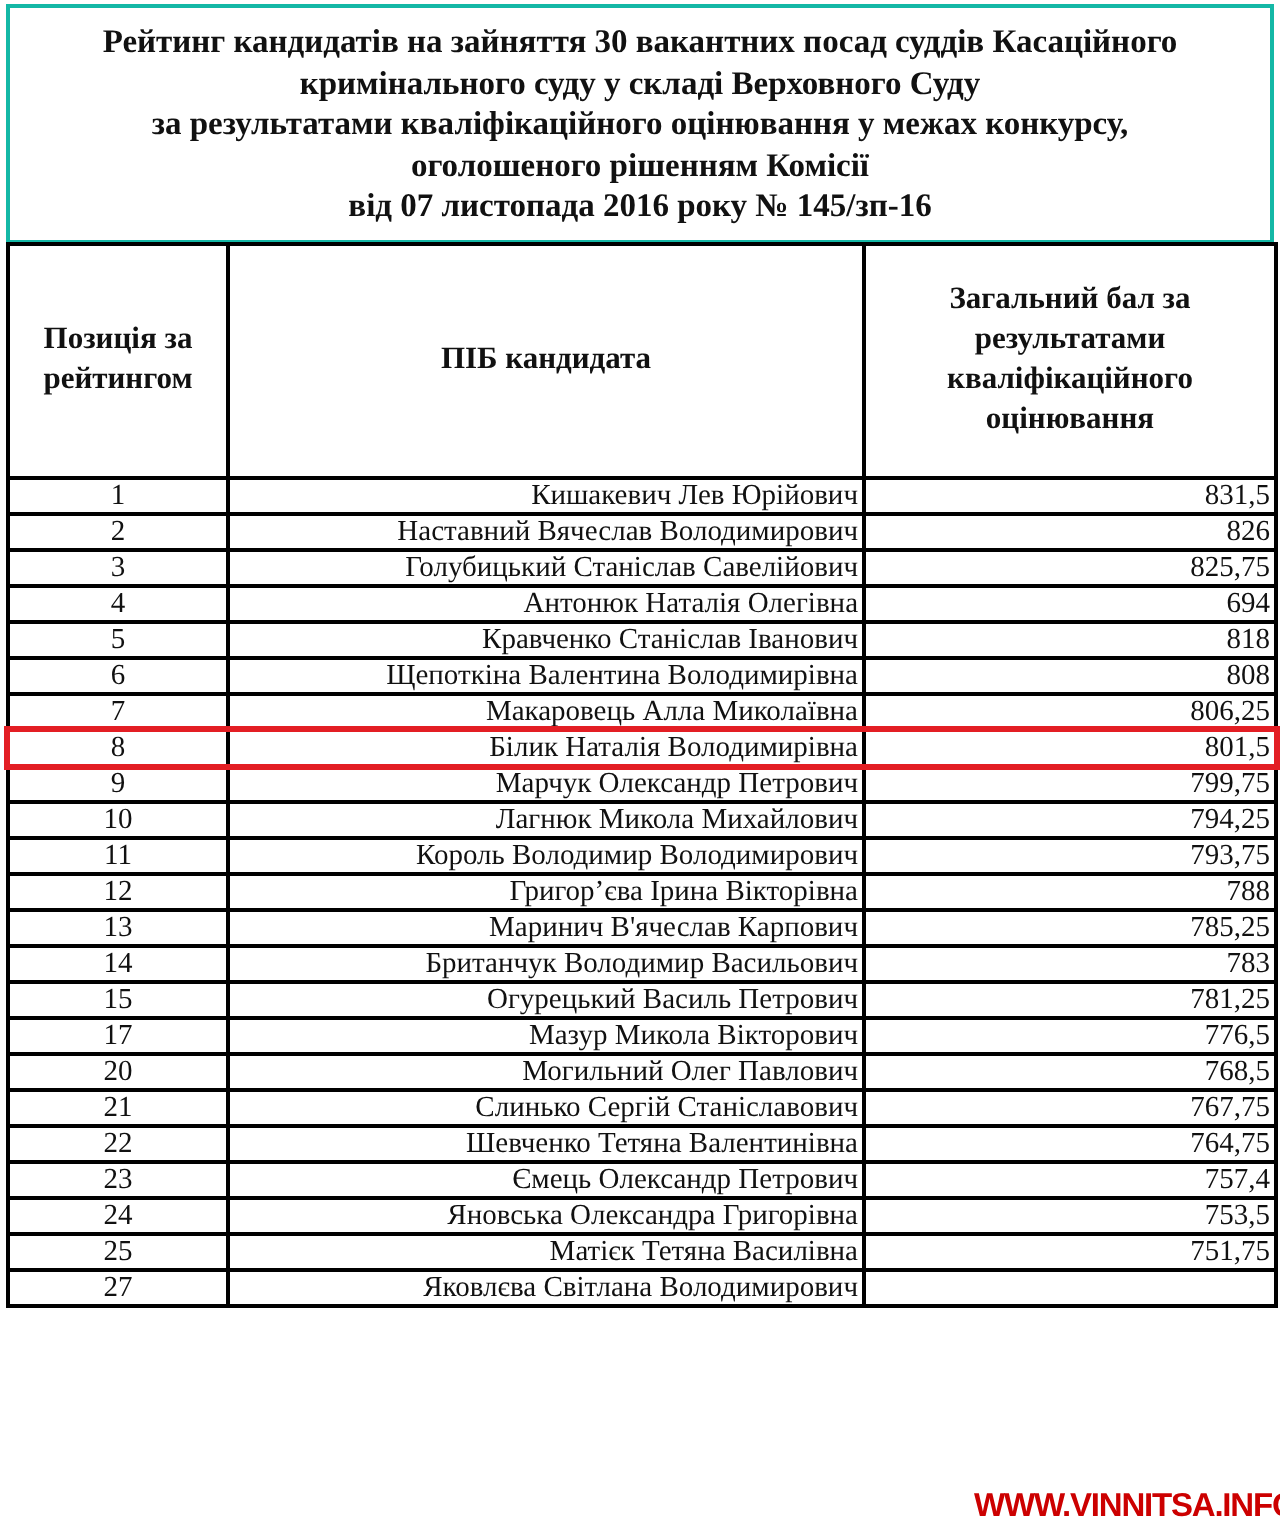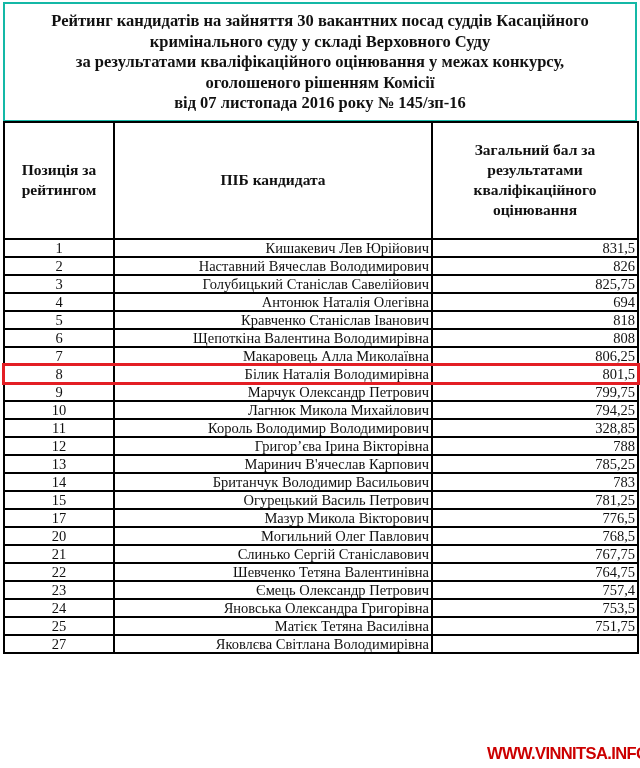--- a/index.html
+++ b/index.html
@@ -147,21 +147,21 @@
           <td class="score">799,75</td>
         </tr>
         <tr>
           <td class="pos">10</td>
           <td class="name">Лагнюк Микола Михайлович</td>
           <td class="score">794,25</td>
         </tr>
         <tr>
           <td class="pos">11</td>
           <td class="name">Король Володимир Володимирович</td>
-          <td class="score">328,85</td>
+          <td class="score">793,75</td>
         </tr>
         <tr>
           <td class="pos">12</td>
           <td class="name">Григор’єва Ірина Вікторівна</td>
           <td class="score">788</td>
         </tr>
         <tr>
           <td class="pos">13</td>
           <td class="name">Маринич В'ячеслав Карпович</td>
           <td class="score">785,25</td>
@@ -206,21 +206,21 @@
           <td class="name">Яновська Олександра Григорівна</td>
           <td class="score">753,5</td>
         </tr>
         <tr>
           <td class="pos">25</td>
           <td class="name">Матієк Тетяна Василівна</td>
           <td class="score">751,75</td>
         </tr>
         <tr>
           <td class="pos">27</td>
-          <td class="name">Яковлєва Світлана Володимирівна</td>
+          <td class="name">Яковлєва Світлана Володимирович</td>
           <td class="score"></td>
         </tr>
       </tbody>
   </table>
 
   <div class="watermark-fixed">WWW.VINNITSA.INFO</div>
 
 </div>
 
 </body></html>

